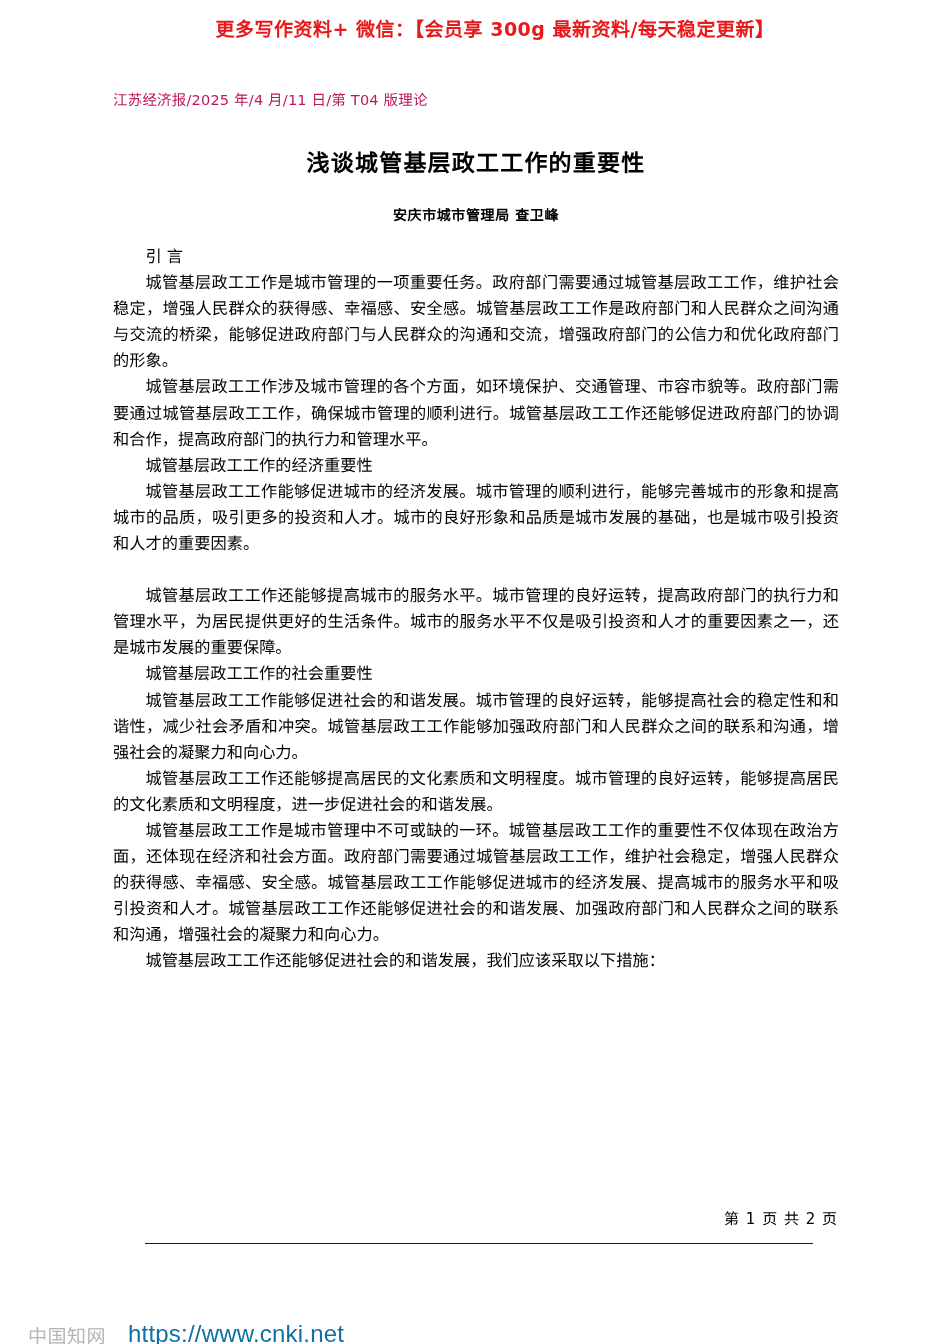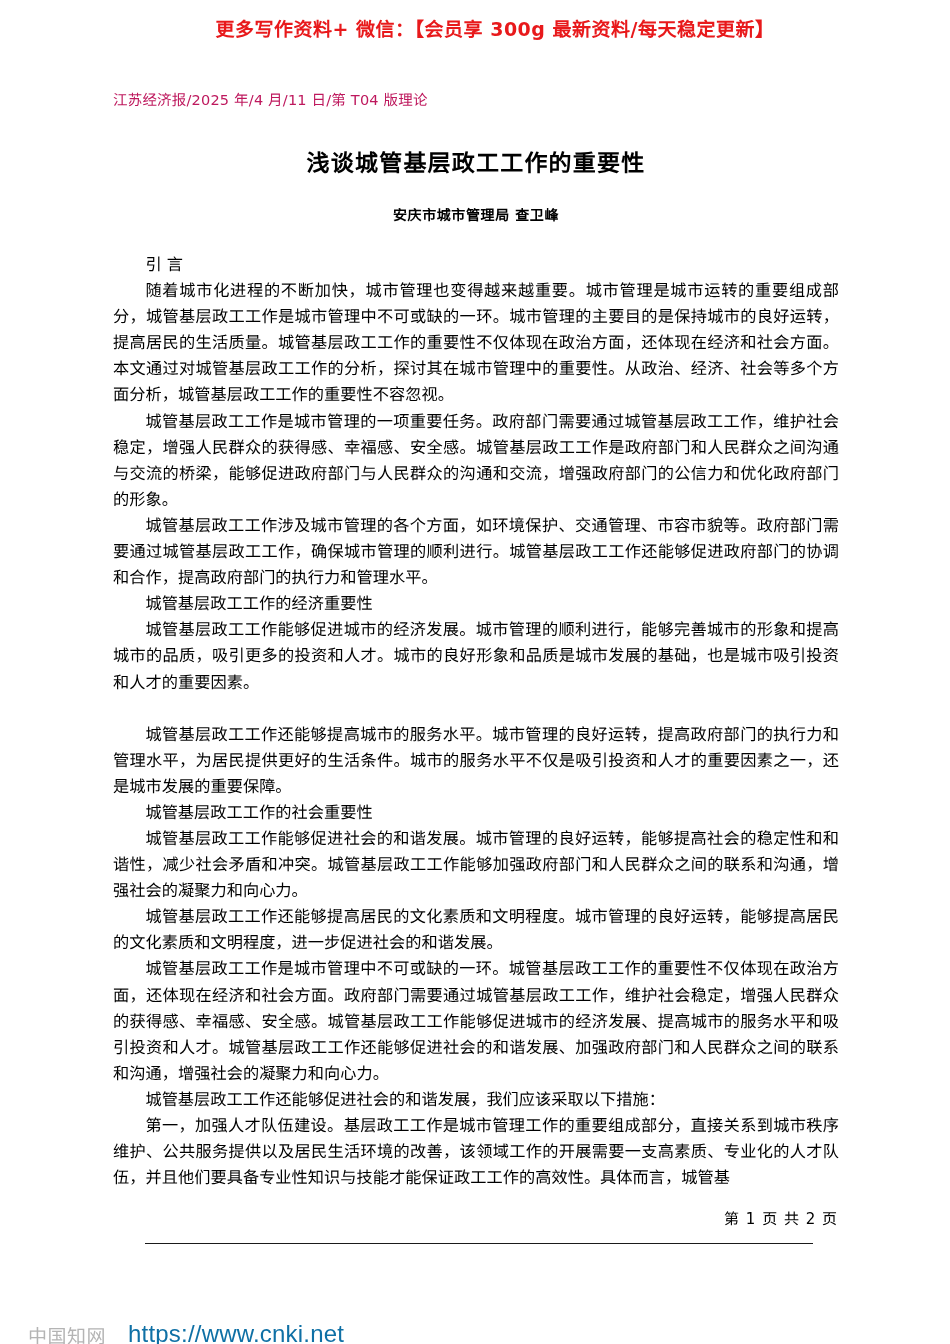--- a/index.html
+++ b/index.html
@@ -66,21 +66,21 @@
   .byline {
     margin-top: 22px;
     text-align: center;
     font-size: 14px;
     font-weight: 600;
     letter-spacing: 0.6px;
     line-height: 26px;
   }
 
   .body-text {
-    margin-top: 24px;
+    margin-top: 16px;
   }
 
   .para {
     font-size: 16.2px;
     line-height: 26.1px;
     text-align: justify;
     text-justify: inter-ideograph;
     letter-spacing: 0.05px;
     margin: 0;
   }
@@ -152,21 +152,20 @@
     <div class="source-line">江苏经济报/2025 年/4 月/11 日/第 T04 版理论</div>
 
     <h1 class="doc-title">浅谈城管基层政工工作的重要性</h1>
 
     <div class="byline">安庆市城市管理局  查卫峰</div>
 
     <div class="body-text">
 
       <p class="para heading">引 言</p>
 
-      <p class="para indent">随着城市化进程的不断加快，城市管理也变得越来越重要。城市管理是城市运转的重要组成部分，城管基层政工工作是城市管理中不可或缺的一环。城市管理的主要目的是保持城市的良好运转，提高居民的生活质量。城管基层政工工作的重要性不仅体现在政治方面，还体现在经济和社会方面。本文通过对城管基层政工工作的分析，探讨其在城市管理中的重要性。从政治、经济、社会等多个方面分析，城管基层政工工作的重要性不容忽视。</p>
 
 
       <p class="para indent">城管基层政工工作是城市管理的一项重要任务。政府部门需要通过城管基层政工工作，维护社会稳定，增强人民群众的获得感、幸福感、安全感。城管基层政工工作是政府部门和人民群众之间沟通与交流的桥梁，能够促进政府部门与人民群众的沟通和交流，增强政府部门的公信力和优化政府部门的形象。</p>
 
       <p class="para indent">城管基层政工工作涉及城市管理的各个方面，如环境保护、交通管理、市容市貌等。政府部门需要通过城管基层政工工作，确保城市管理的顺利进行。城管基层政工工作还能够促进政府部门的协调和合作，提高政府部门的执行力和管理水平。</p>
 
       <p class="para heading">城管基层政工工作的经济重要性</p>
 
       <p class="para indent">城管基层政工工作能够促进城市的经济发展。城市管理的顺利进行，能够完善城市的形象和提高城市的品质，吸引更多的投资和人才。城市的良好形象和品质是城市发展的基础，也是城市吸引投资和人才的重要因素。</p>
 
@@ -176,21 +175,20 @@
 
       <p class="para indent">城管基层政工工作能够促进社会的和谐发展。城市管理的良好运转，能够提高社会的稳定性和和谐性，减少社会矛盾和冲突。城管基层政工工作能够加强政府部门和人民群众之间的联系和沟通，增强社会的凝聚力和向心力。</p>
 
       <p class="para indent">城管基层政工工作还能够提高居民的文化素质和文明程度。城市管理的良好运转，能够提高居民的文化素质和文明程度，进一步促进社会的和谐发展。</p>
 
       <p class="para indent">城管基层政工工作是城市管理中不可或缺的一环。城管基层政工工作的重要性不仅体现在政治方面，还体现在经济和社会方面。政府部门需要通过城管基层政工工作，维护社会稳定，增强人民群众的获得感、幸福感、安全感。城管基层政工工作能够促进城市的经济发展、提高城市的服务水平和吸引投资和人才。城管基层政工工作还能够促进社会的和谐发展、加强政府部门和人民群众之间的联系和沟通，增强社会的凝聚力和向心力。</p>
 
 
       <p class="para indent">城管基层政工工作还能够促进社会的和谐发展，我们应该采取以下措施：</p>
 
-      <p class="para indent">第一，加强人才队伍建设。基层政工工作是城市管理工作的重要组成部分，直接关系到城市秩序维护、公共服务提供以及居民生活环境的改善，该领域工作的开展需要一支高素质、专业化的人才队伍，并且他们要具备专业性知识与技能才能保证政工工作的高效性。具体而言，城管基</p>
 
     </div>
   </div>
 
   <div class="page-number">第 1 页 共 2 页</div>
 
   <div class="footer-rule"></div>
 
   <div class="cnki">
     <span class="cnki-logo">中国知网</span>

